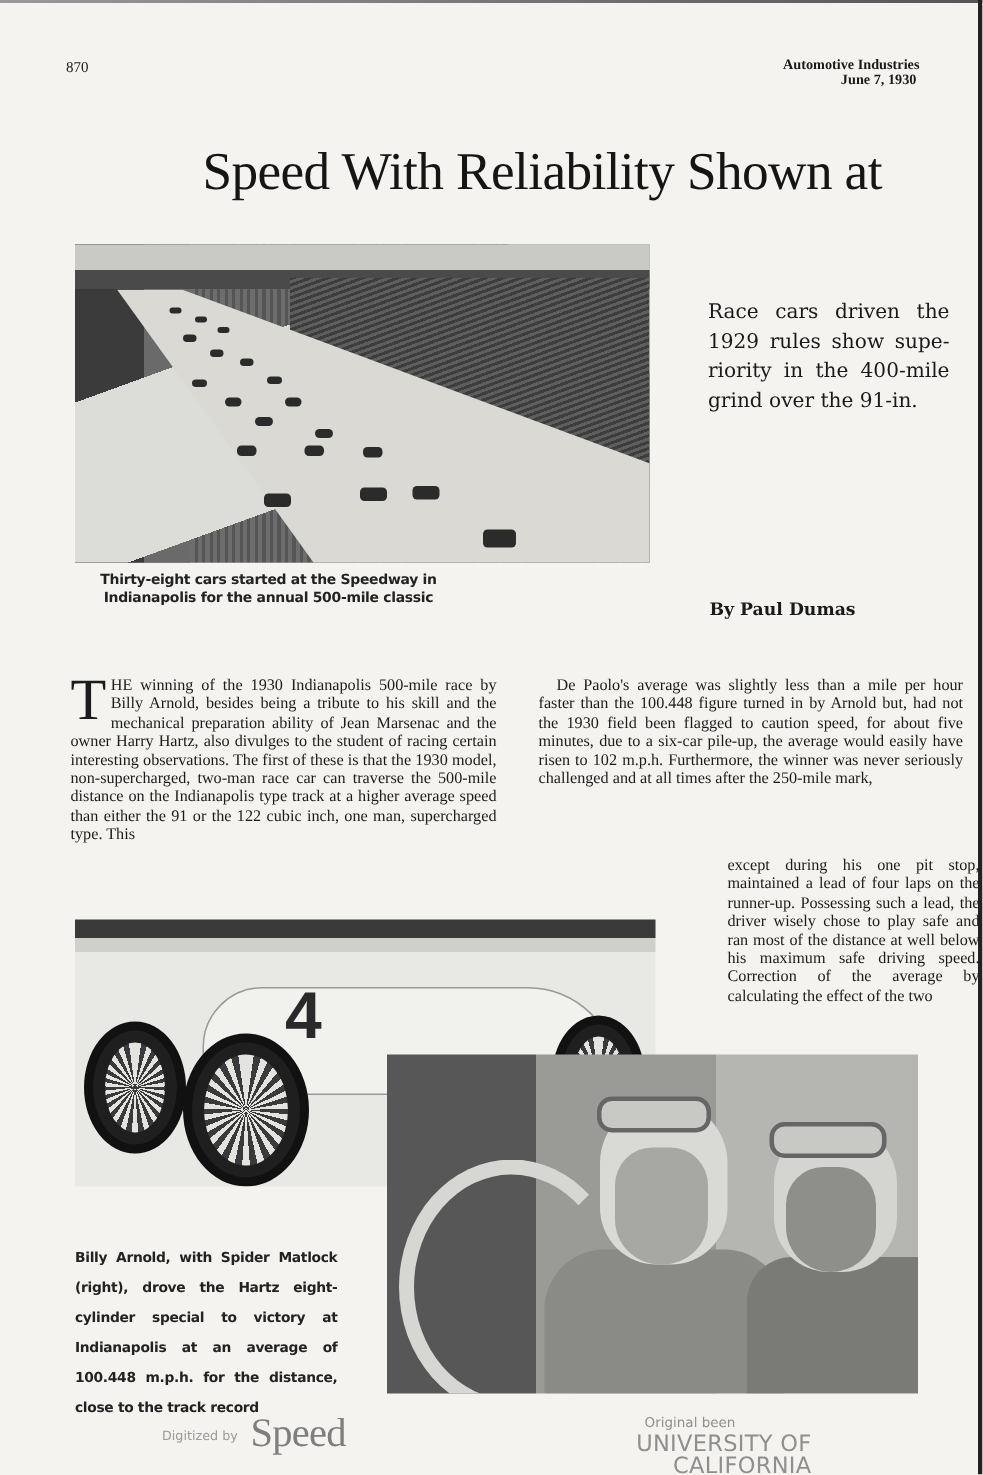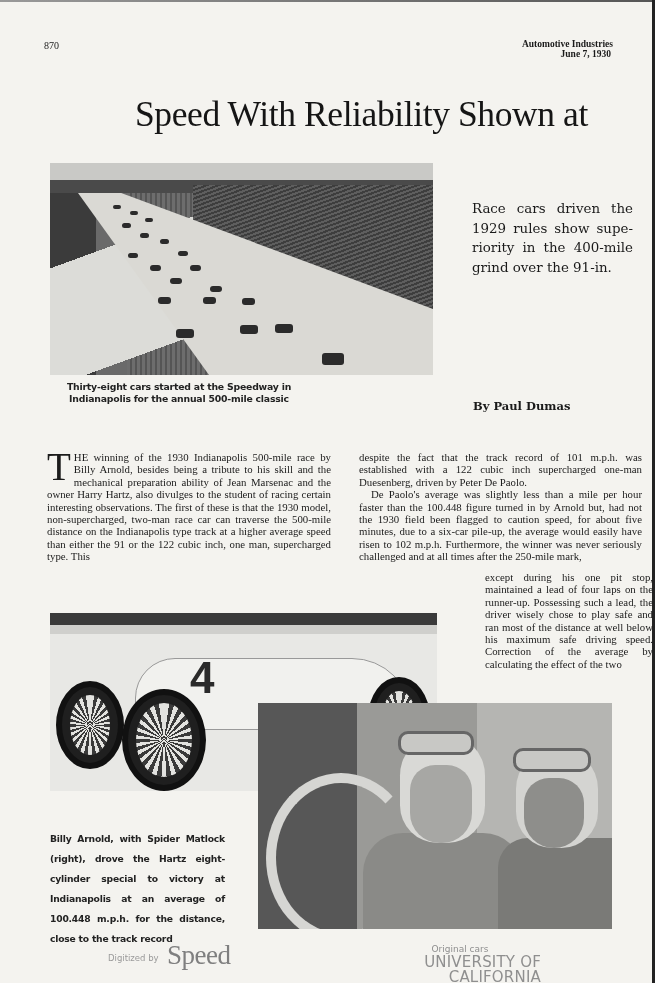--- a/index.html
+++ b/index.html
@@ -214,21 +214,20 @@
   <span>riority in the 400-mile</span>
   <span>grind over the 91-in.</span>
 </div>
 <div class="byline">By Paul Dumas</div>
 
 <div class="col1 body-text">
   <span class="dropcap">T</span>
   <span>HE winning of the 1930 Indianapolis 500-mile race by Billy Arnold, besides being a tribute to his skill and the mechanical preparation ability of Jean Marsenac and the owner Harry Hartz, also divulges to the student of racing certain interesting observations.  The first of these is that the 1930 model, non-supercharged, two-man race car can traverse the 500-mile distance on the Indianapolis type track at a higher average speed than either the 91 or the 122 cubic inch, one man, supercharged type.  This</span>
 </div>
 <div class="col2a body-text">
-  <span style="display:block">despite the fact that the track record of 101 m.p.h. was established with a 122 cubic inch supercharged one-man Duesenberg, driven by Peter De Paolo.</span>
   <span class="indent">De Paolo's average was slightly less than a mile per hour faster than the 100.448 figure turned in by Arnold but, had not the 1930 field been flagged to caution speed, for about five minutes, due to a six-car pile-up, the average would easily have risen to 102 m.p.h.  Furthermore, the winner was never seriously challenged and at all times after the 250-mile mark,</span>
 </div>
 <div class="col2b body-text">except during his one pit stop, maintained a lead of four laps on the runner-up.  Possessing such a lead, the driver wisely chose to play safe and ran most of the distance at well below his maximum safe driving speed. Correction of the average by calculating the effect of the two</div>
 
 <div class="photo photo-winner">
   <div class="body"></div>
   <div class="num">4</div>
   <div class="wheel" style="left:6px;top:68px;width:56px;height:76px"></div>
   <div class="wheel" style="left:72px;top:76px;width:72px;height:90px"></div>
   <div class="wheel" style="left:318px;top:64px;width:50px;height:70px"></div>
@@ -243,15 +242,15 @@
   <div class="goggle" style="left:140px;top:28px;width:70px"></div>
   <div class="head2"></div>
   <div class="face2"></div>
   <div class="goggle" style="left:255px;top:45px;width:72px"></div>
 </div>
 <div class="caption caption-winner">Billy Arnold, with Spider Matlock (right), drove the Hartz eight-cylinder special to victory at Indianapolis at an average of 100.448 m.p.h. for the distance, close to the track record</div>
 
 <div class="footer-digitized">Digitized by</div>
 <div class="footer-google">Speed</div>
 <div class="footer-orig">
-  <span class="l1">Original cars</span>
+  <span class="l1">Original been</span>
   <span class="l2">UNIVERSITY OF CALIFORNIA</span>
 </div>
 
 </body></html>

